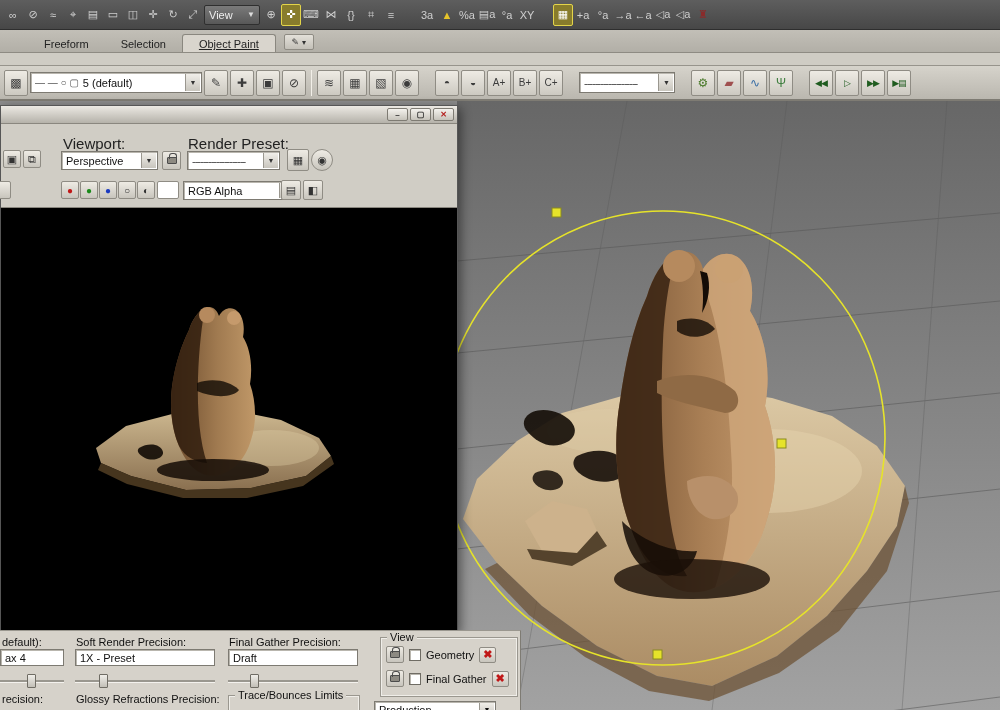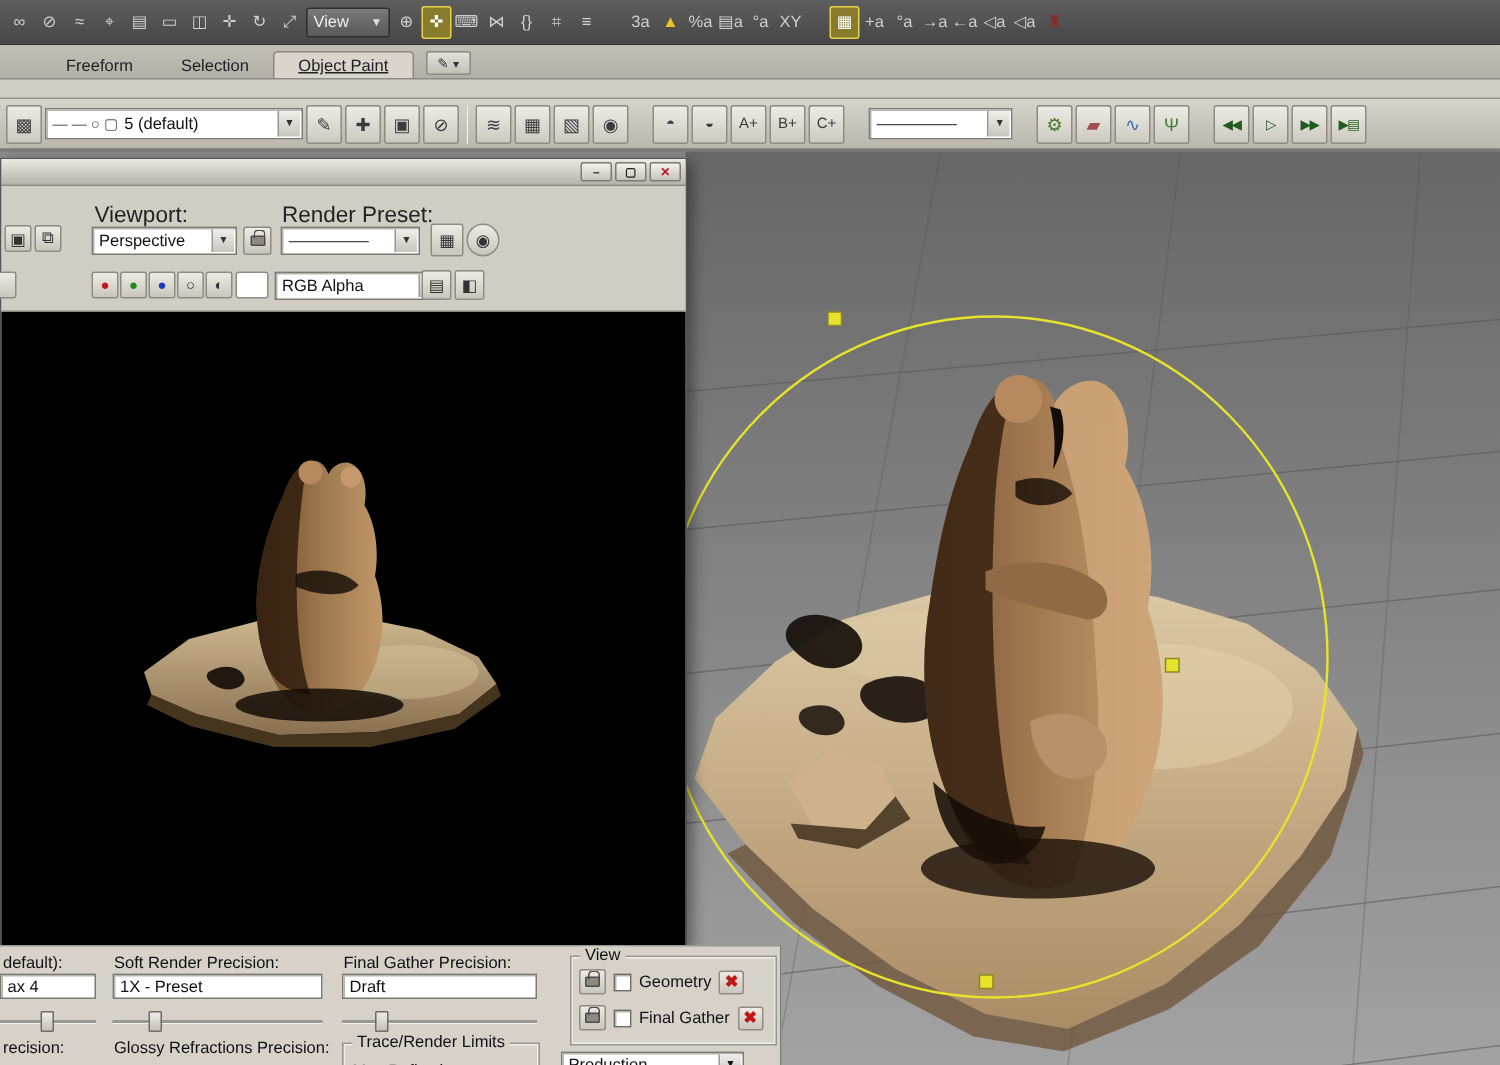--- a/index.html
+++ b/index.html
@@ -387,21 +387,21 @@
     </div>
     <div class="slider" style="left:228px;top:42px;width:130px">
       <div class="track"></div>
         <div class="thumb" style="left: 20%;"></div>
     </div>
 
     <span class="dlg-lbl" style="left:2px;top:62px">recision:</span>
     <span class="dlg-lbl" style="left:76px;top:62px">Glossy Refractions Precision:</span>
 
     <div class="groupbox" style="left:228px;top:64px;width:132px;height:40px">
-      <span class="legend">Trace/Render Limits</span>
+      <span class="legend">Trace/Bounces Limits</span>
       <span class="dlg-lbl" style="left:6px;top:12px">Max Reflections</span>
     </div>
 
     <div class="groupbox" style="left:380px;top:6px;width:138px;height:60px">
       <span class="legend">View</span>
       <div class="reuse-row" style="left:5px;top:8px">
         <span class="lockbtn">
             <span class="lock-body"></span>
           </span>
         <span class="checkbox"></span>

